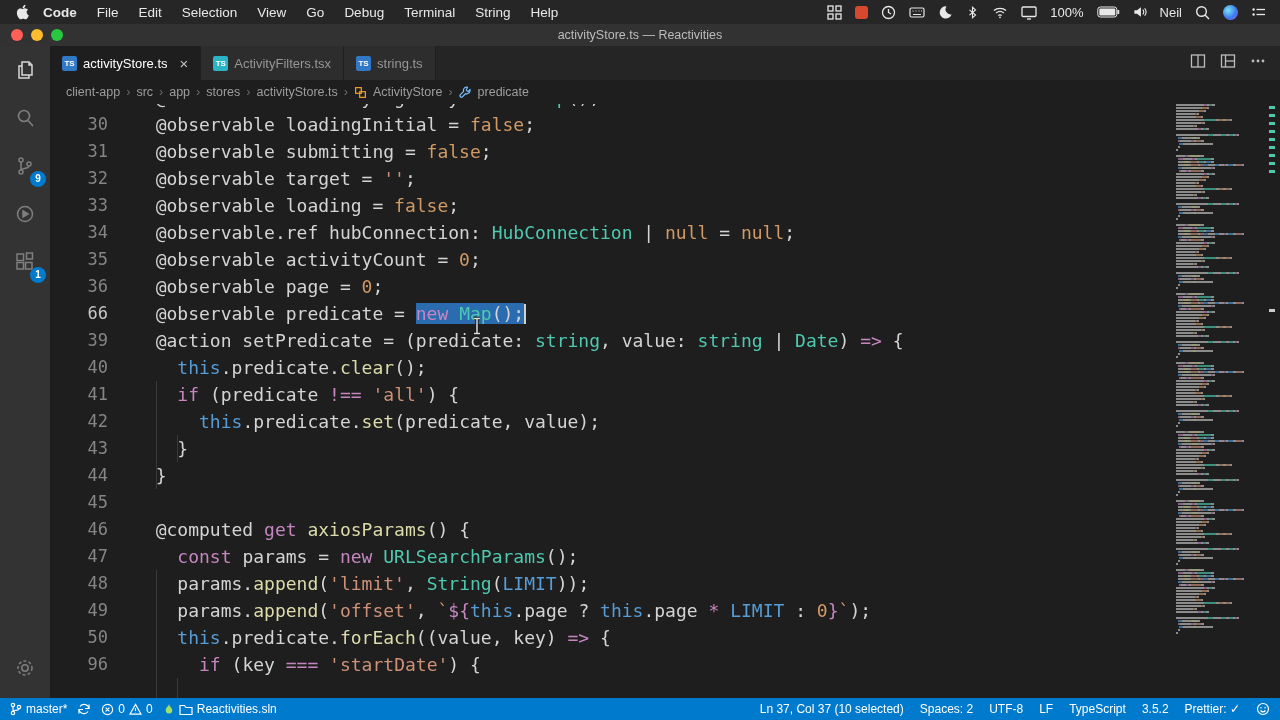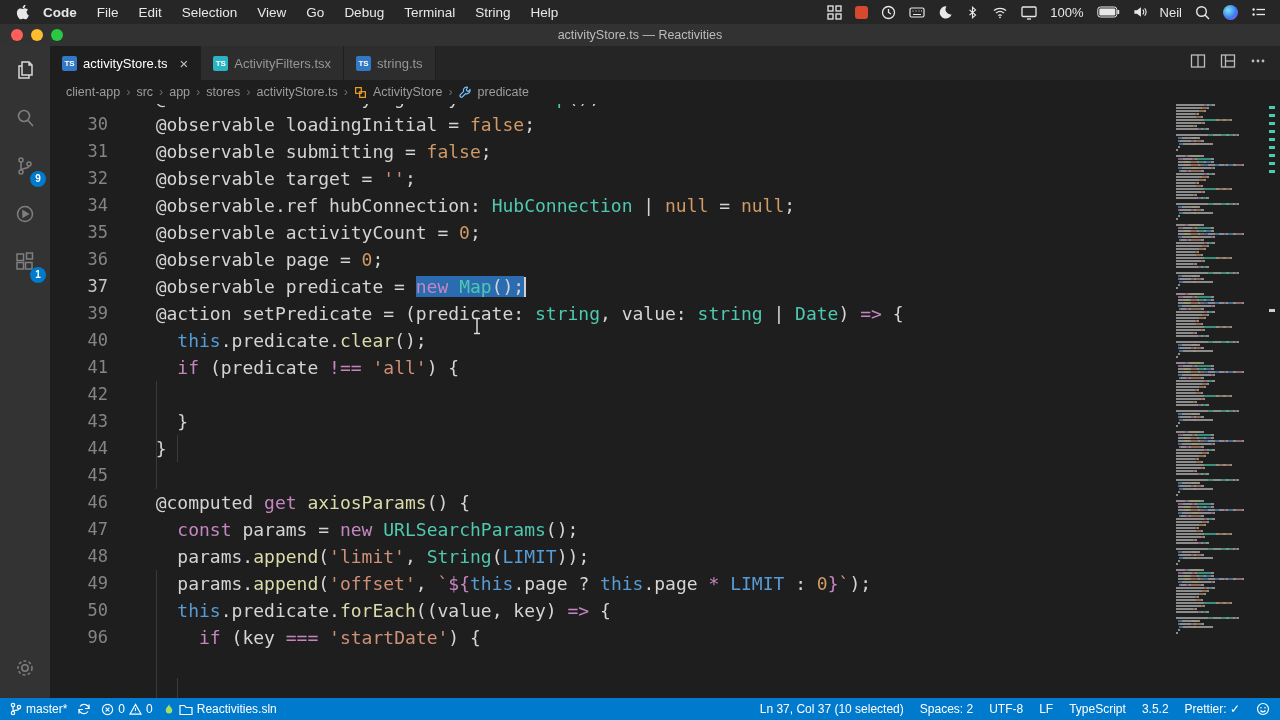--- a/index.html
+++ b/index.html
@@ -312,49 +312,54 @@
         </div>
         <div class="code-row">
           <span class="gutter">31</span>
           <span class="code-text"><span class="tk-p">  @observable submitting = </span><span class="tk-c">false</span><span class="tk-p">;</span></span>
         </div>
         <div class="code-row">
           <span class="gutter">32</span>
           <span class="code-text"><span class="tk-p">  @observable target = </span><span class="tk-s">''</span><span class="tk-p">;</span></span>
         </div>
         <div class="code-row">
+          <span class="gutter">33</span>
+          <span class="code-text"><span class="tk-p">  @observable loading = </span><span class="tk-c">false</span><span class="tk-p">;</span></span>
+        </div>
+        <div class="code-row">
           <span class="gutter">34</span>
           <span class="code-text"><span class="tk-p">  @observable.ref hubConnection: </span><span class="tk-t">HubConnection</span><span class="tk-p"> | </span><span class="tk-c">null</span><span class="tk-p"> = </span><span class="tk-c">null</span><span class="tk-p">;</span></span>
         </div>
         <div class="code-row">
           <span class="gutter">35</span>
           <span class="code-text"><span class="tk-p">  @observable activityCount = </span><span class="tk-c">0</span><span class="tk-p">;</span></span>
         </div>
         <div class="code-row">
           <span class="gutter">36</span>
           <span class="code-text"><span class="tk-p">  @observable page = </span><span class="tk-c">0</span><span class="tk-p">;</span></span>
         </div>
         <div class="code-row cursor-line">
-          <span class="gutter">37</span>
+          <span class="gutter">66</span>
           <span class="code-text"><span class="tk-p">  @observable predicate = </span><span class="tk-k sel">new</span><span class="tk-p sel"> </span><span class="tk-t sel">Map</span><span class="tk-p sel">();</span><span class="caret"></span></span>
         </div>
         <div class="code-row">
           <span class="gutter">39</span>
           <span class="code-text"><span class="tk-p">  @action setPredicate = (predicate: </span><span class="tk-t">string</span><span class="tk-p">, value: </span><span class="tk-t">string</span><span class="tk-p"> | </span><span class="tk-t">Date</span><span class="tk-p">) </span><span class="tk-k">=&gt;</span><span class="tk-p"> {</span></span>
         </div>
         <div class="code-row">
           <span class="gutter">40</span>
           <span class="code-text"><span class="tk-p">    </span><span class="tk-v">this</span><span class="tk-p">.predicate.</span><span class="tk-f">clear</span><span class="tk-p">();</span></span>
         </div>
         <div class="code-row">
           <span class="gutter">41</span>
           <span class="code-text"><span class="tk-p">    </span><span class="tk-k">if</span><span class="tk-p"> (predicate </span><span class="tk-k">!==</span><span class="tk-p"> </span><span class="tk-s">'all'</span><span class="tk-p">) {</span></span>
         </div>
         <div class="code-row">
           <span class="gutter">42</span>
+          <span class="code-text"><span class="tk-p">      </span><span class="tk-v">this</span><span class="tk-p">.predicate.</span><span class="tk-f">set</span><span class="tk-p">(predicate, value);</span></span>
         </div>
         <div class="code-row">
           <span class="gutter">43</span>
           <span class="code-text"><span class="tk-p">    }</span></span>
         </div>
         <div class="code-row">
           <span class="gutter">44</span>
           <span class="code-text"><span class="tk-p">  }</span></span>
         </div>
         <div class="code-row">

